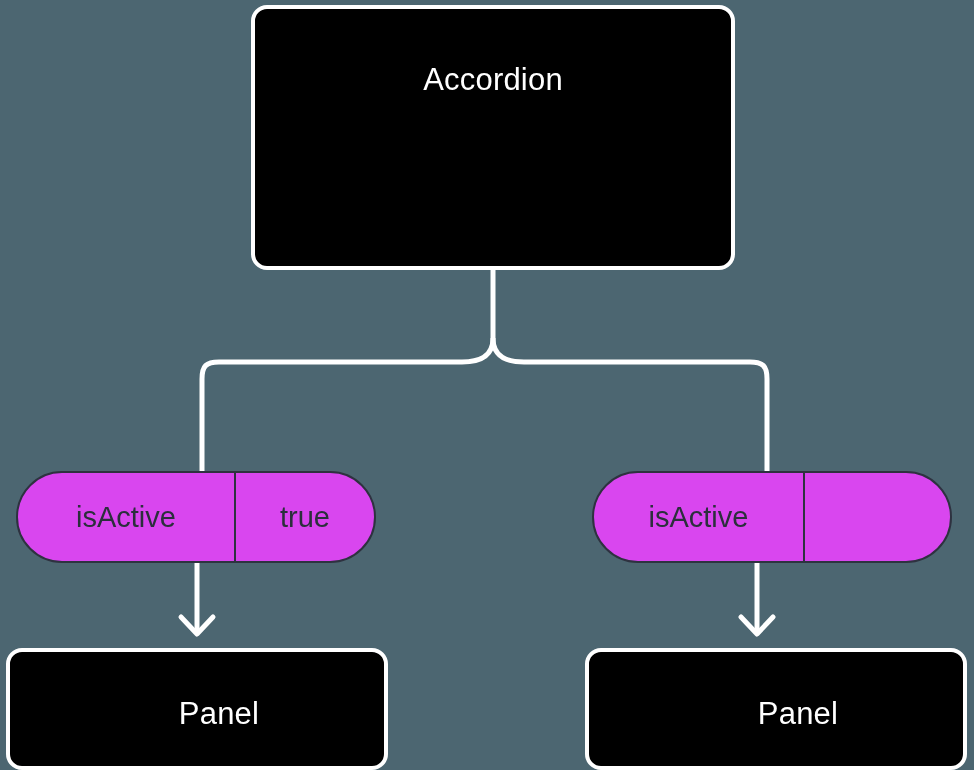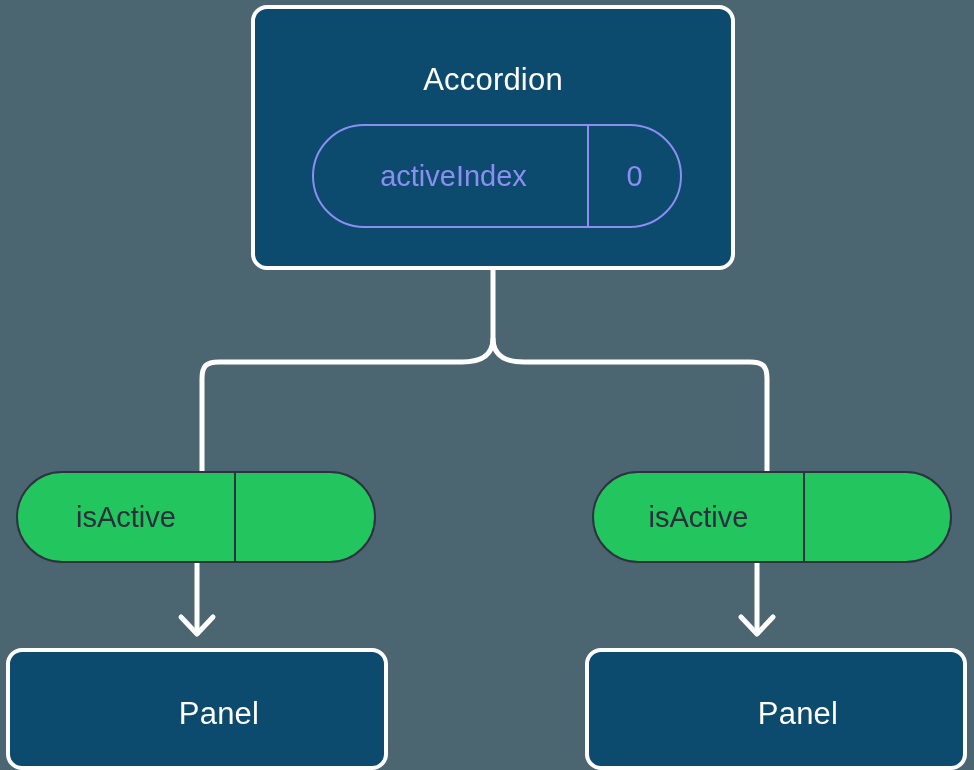--- a/index.html
+++ b/index.html
@@ -26,21 +26,21 @@
     top: 0;
     width: 974px;
     height: 770px;
     pointer-events: none;
   }
 
   
   .node-box {
     position: absolute;
     box-sizing: border-box;
-    background: #0c4a6e;
+    background: #000000;
     border: 4px solid #ffffff;
     border-radius: 16px;
   }
   .node-accordion {
     left: 251px;
     top: 5px;
     width: 484px;
     height: 265px;
   }
   .node-panel-left {
@@ -108,21 +108,21 @@
   }
   .pill-outline .pill-val {
     flex: 1 1 auto;
     color: #8b8ef2;
   }
 
   
   .pill-filled {
     top: 471px;
     height: 92px;
-    background: #22c55e;
+    background: #d946ef;
     border: 2px solid #2e3240;
   }
   .pill-filled .pill-key,
   .pill-filled .pill-val {
     color: #2b2f3c;
   }
   .pill-filled .pill-key {
     border-right: 2px solid #2e3240;
   }
 
@@ -164,28 +164,25 @@
     <path d="M 197 563 L 197 634" fill="none" stroke="#ffffff" stroke-width="5" stroke-linecap="butt"></path>
     <path d="M 181 617 L 197 634 L 213 617" fill="none" stroke="#ffffff" stroke-width="5" stroke-linecap="round" stroke-linejoin="round"></path>
 
     <path d="M 757 563 L 757 634" fill="none" stroke="#ffffff" stroke-width="5" stroke-linecap="butt"></path>
     <path d="M 741 617 L 757 634 L 773 617" fill="none" stroke="#ffffff" stroke-width="5" stroke-linecap="round" stroke-linejoin="round"></path>
   </svg>
 
   <div class="node-box node-accordion">
     <div class="node-title">Accordion</div>
 
-    <div class="pill pill-outline">
-      <div class="pill-key">activeIndex</div>
-      <div class="pill-val">0</div>
-    </div>
   </div>
 
   <div class="pill pill-filled pill-left">
     <div class="pill-key">isActive</div>
+    <div class="pill-val">true</div>
   </div>
 
   <div class="pill pill-filled pill-right">
     <div class="pill-key">isActive</div>
   </div>
 
   <div class="node-box node-panel-left">
     <div class="node-title">Panel</div>
   </div>
 

